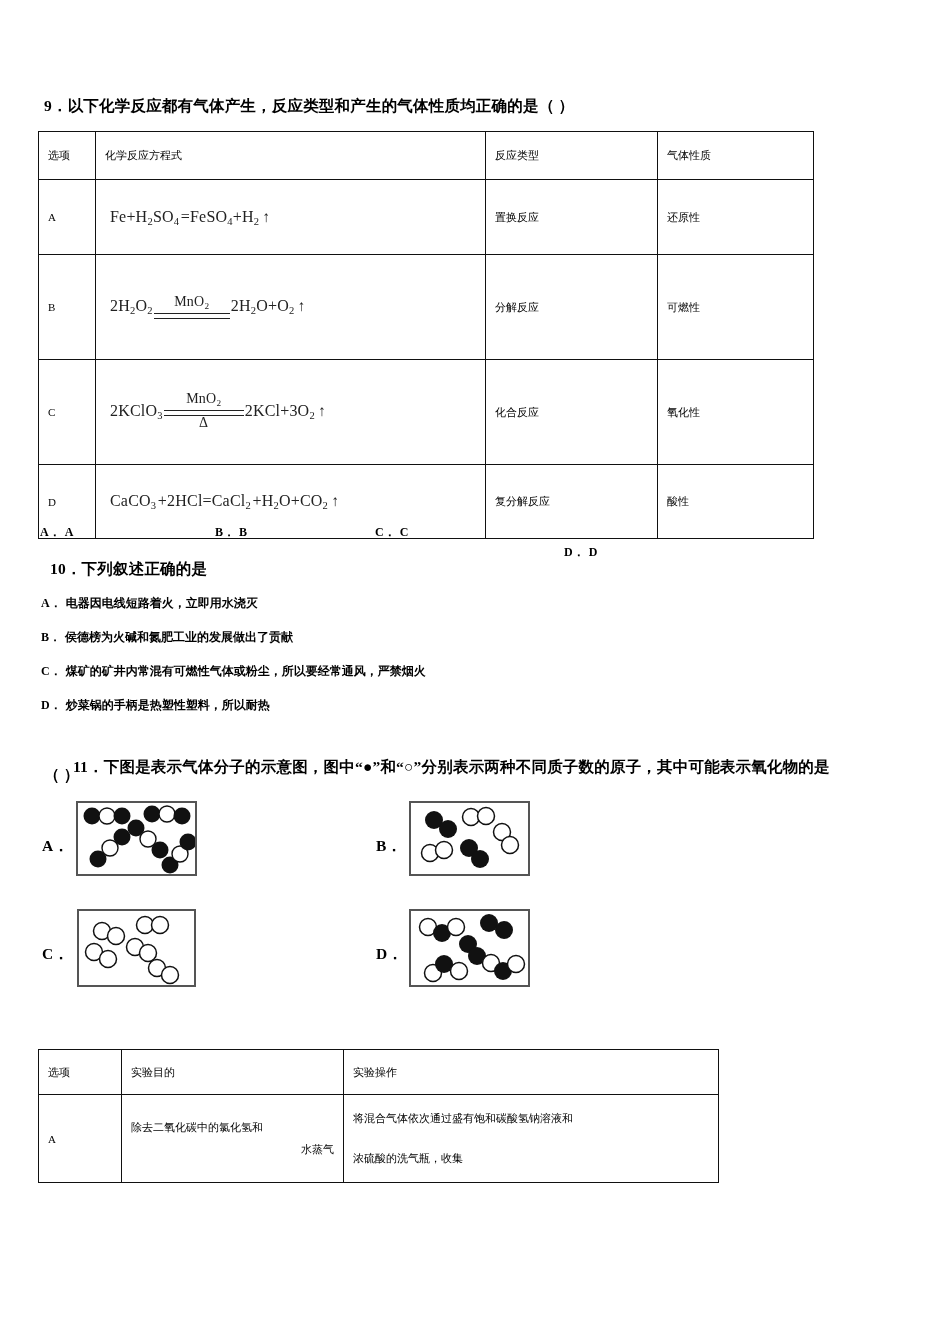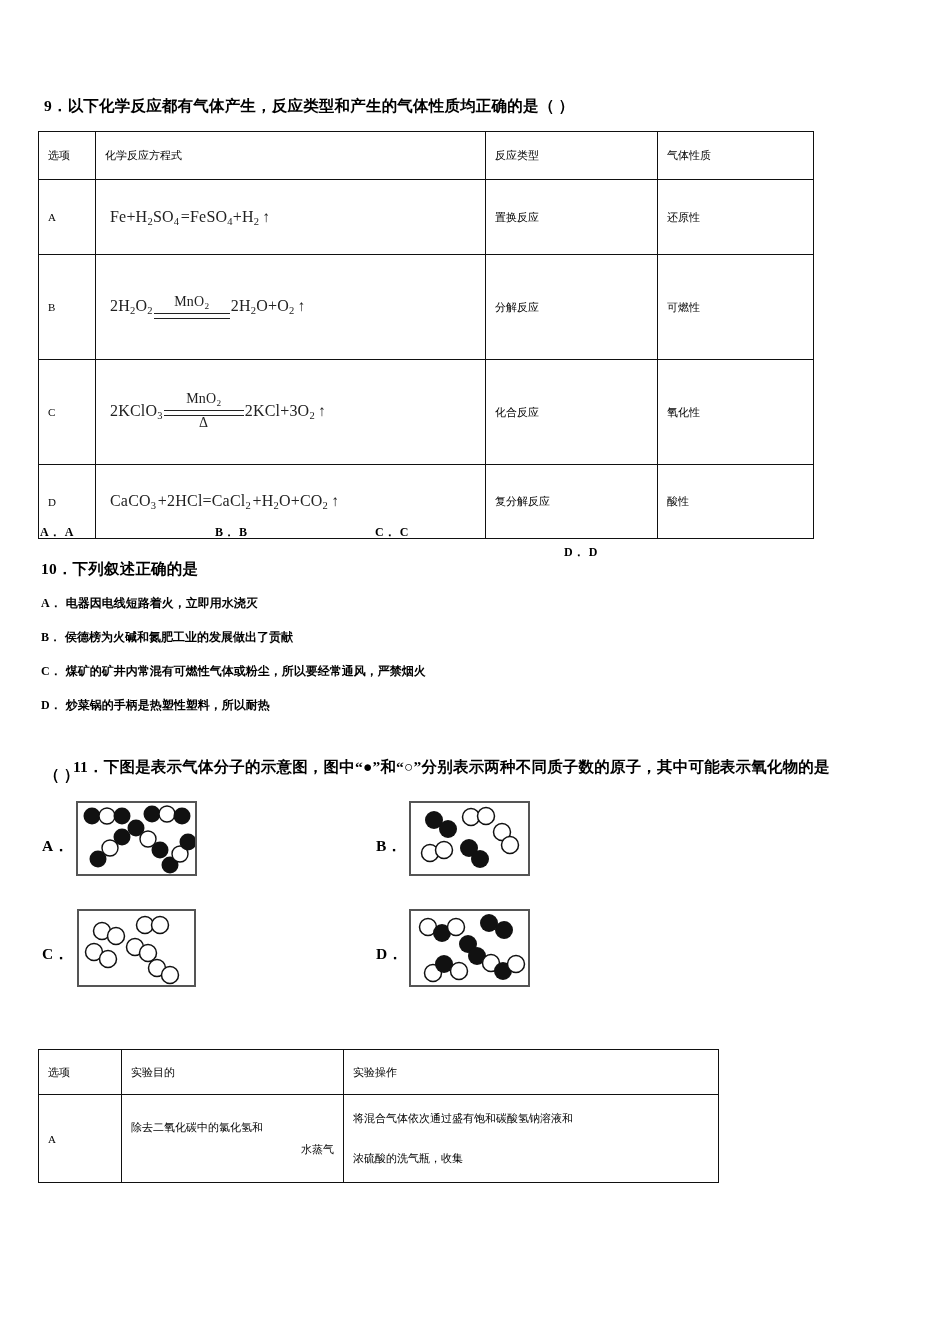--- a/index.html
+++ b/index.html
@@ -178,21 +178,21 @@
   <div class="opt" style="left:215px; top:524px;">
     <span class="lbl">B．</span><span>B</span>
   </div>
   <div class="opt" style="left:375px; top:524px;">
     <span class="lbl">C．</span><span>C</span>
   </div>
   <div class="opt" style="left:564px; top:524px;margin-top:20px;">
     <span class="lbl">D．</span><span>D</span>
   </div>
 
-  <div class="qline" style="left:41px; top:559px;">
+  <div class="qline" style="left:50px; top:559px;">
     <span>10．</span><span>下列叙述正确的是</span>
   </div>
 
   <div class="opt" style="left:41px; top:595px;">
     <span class="lbl">A．</span><span>电器因电线短路着火，立即用水浇灭</span>
   </div>
   <div class="opt" style="left:41px; top:629px;">
     <span class="lbl">B．</span><span>侯德榜为火碱和氮肥工业的发展做出了贡献</span>
   </div>
   <div class="opt" style="left:41px; top:663px;">

